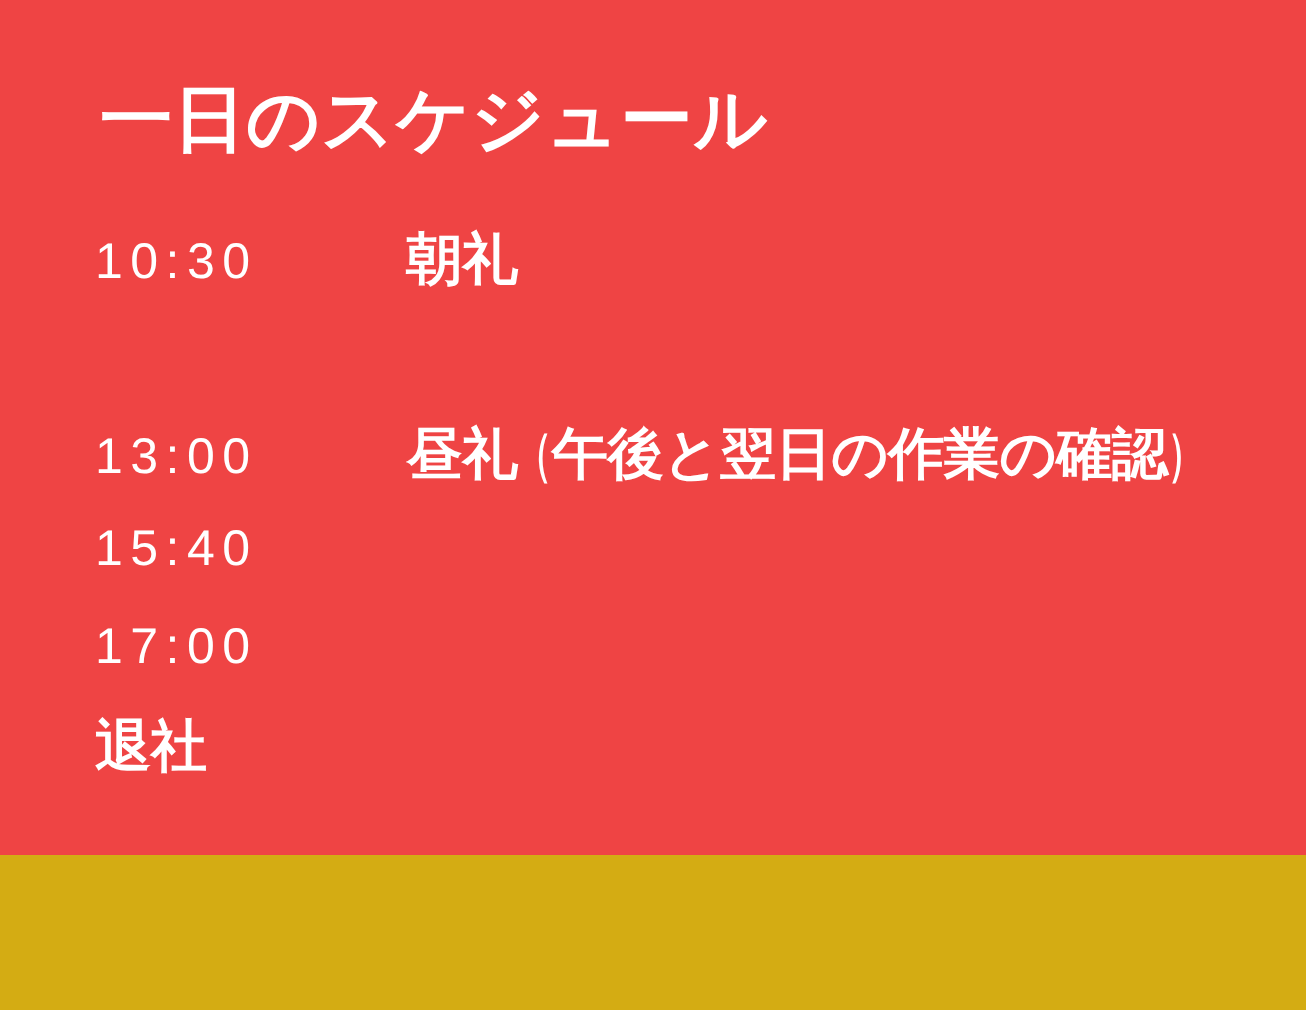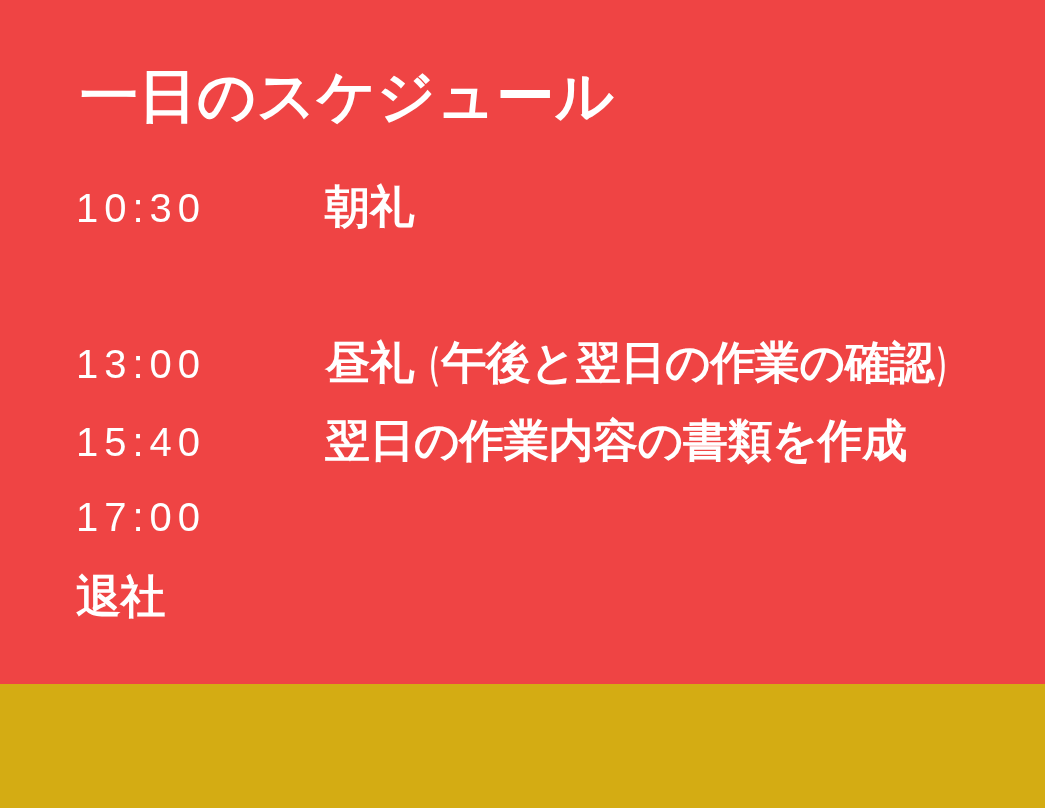--- a/index.html
+++ b/index.html
@@ -95,21 +95,20 @@
     <div class="schedule-row">
     </div>
 
     <div class="schedule-row">
       <div class="row-time">13:00</div>
       <div class="row-task"><span>昼礼</span><span class="paren">（</span><span>午後と翌日の作業の確認</span><span class="paren">）</span></div>
     </div>
 
     <div class="schedule-row">
       <div class="row-time">15:40</div>
-      <div class="row-task"><span>翌日の作業内容の書類を作成</span><span class="paren"></span><span></span><span class="paren"></span></div>
     </div>
 
     <div class="schedule-row">
       <div class="row-time">17:00</div>
     </div>
 
     <div class="schedule-row">
       <div class="row-task"><span>退社</span><span class="paren"></span><span></span><span class="paren"></span></div>
     </div>
 

